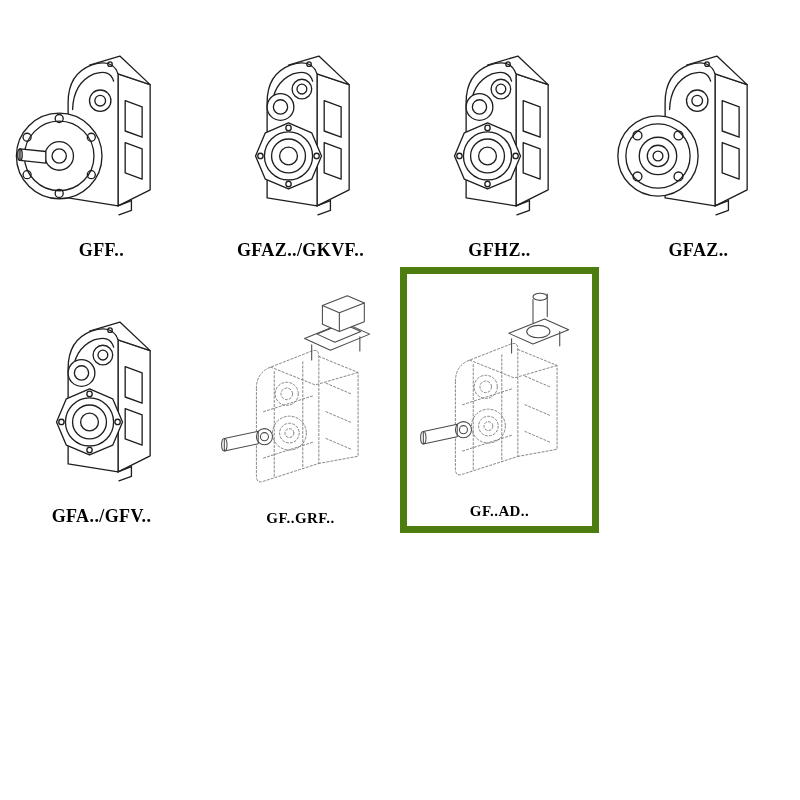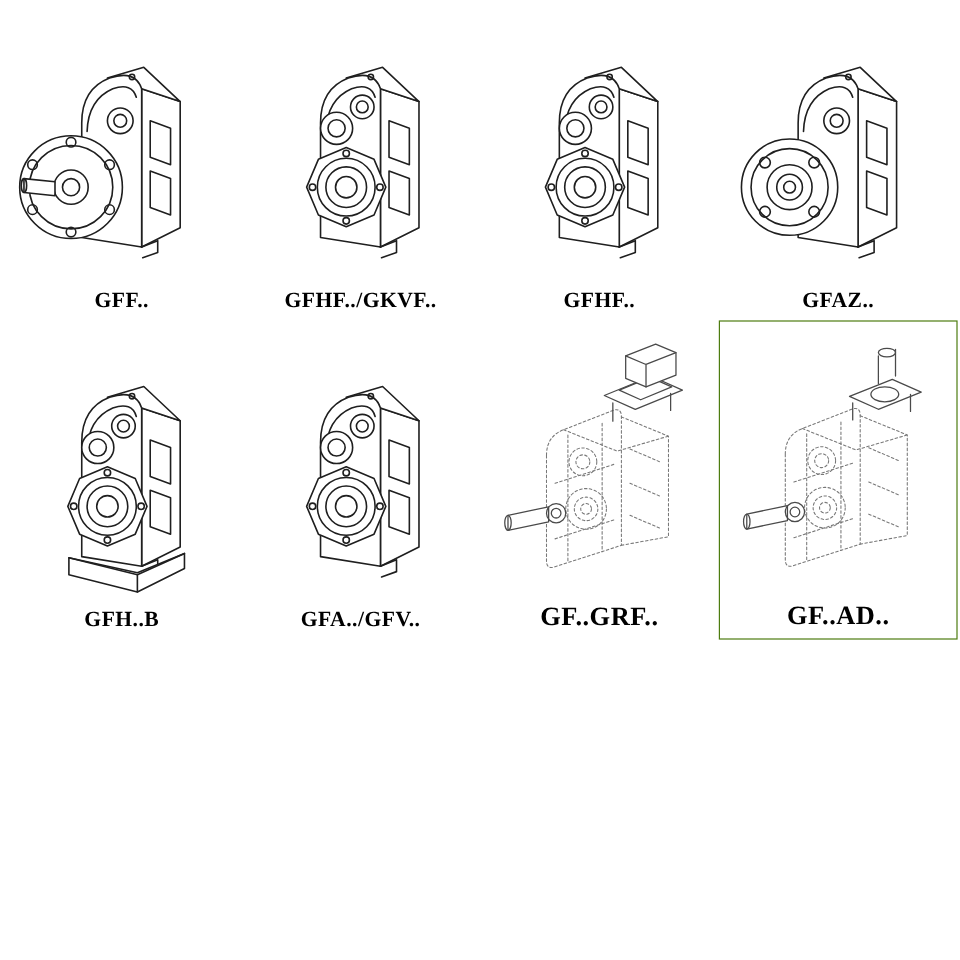--- a/index.html
+++ b/index.html
@@ -26,22 +26,22 @@
   }
   .cell svg.drawing { width: 180px; height: 214px; flex: 0 0 auto; }
   .label {
     font-weight: bold;
     font-size: 18px;
     letter-spacing: 0.4px;
     color: #000000;
     margin-top: 2px;
     white-space: nowrap;
   }
-  .cell.lg .label { font-size: 22px; }
-  .cell.boxed { border: 1px solid #4d7c0f; }
+  .cell.lg .label { font-size: 15px; }
+  .cell.boxed { border: 7px solid #4d7c0f; }
   .defs-holder { position: absolute; width: 0; height: 0; }
 </style>
 </head>
 <body>
 
 <svg class="defs-holder" aria-hidden="true">
   <defs>
 
     <g id="g-housing">
       <path fill="#ffffff" d="M118,56 L154,68 L154,186 L118,204 Z"></path>
@@ -216,44 +216,38 @@
     <svg class="drawing" viewBox="0 0 200 240">
         <use href="#sym-flange"></use>
       </svg>
     <figcaption class="label">GFF..</figcaption>
   </figure>
 
   <figure class="cell">
     <svg class="drawing" viewBox="0 0 200 240">
         <use href="#sym-hollow"></use>
       </svg>
-    <figcaption class="label">GFHF../GKVF..</figcaption>
+    <figcaption class="label">GFAZ../GKVF..</figcaption>
   </figure>
 
   <figure class="cell">
     <svg class="drawing" viewBox="0 0 200 240">
         <use href="#sym-hollow"></use>
       </svg>
-    <figcaption class="label">GFHF..</figcaption>
+    <figcaption class="label">GFHZ..</figcaption>
   </figure>
 
   <figure class="cell">
     <svg class="drawing" viewBox="0 0 200 240">
         <use href="#sym-flange4"></use>
       </svg>
     <figcaption class="label">GFAZ..</figcaption>
   </figure>
 
 
-  <figure class="cell">
-    <svg class="drawing" viewBox="0 0 200 240">
-        <use href="#sym-hollow-b"></use>
-      </svg>
-    <figcaption class="label">GFH..B</figcaption>
-  </figure>
 
 
 
 
   <figure class="cell">
     <svg class="drawing" viewBox="0 0 200 240">
         <use href="#sym-hollow"></use>
       </svg>
     <figcaption class="label">GFA../GFV..</figcaption>
   </figure>

